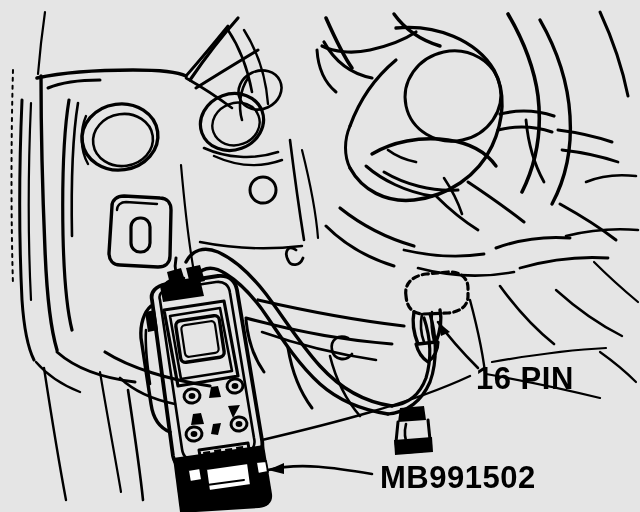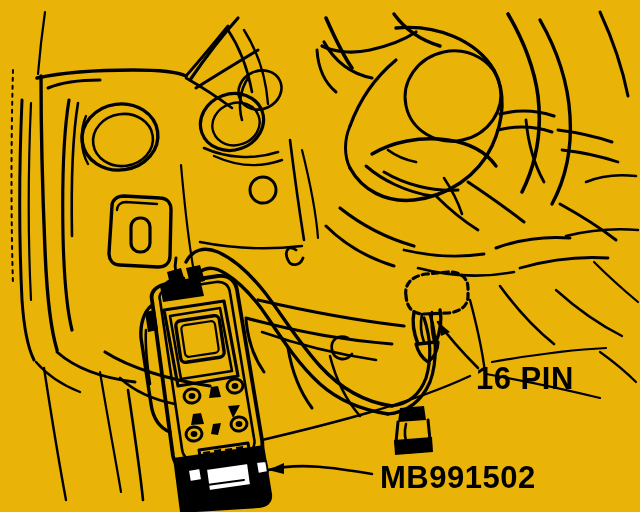--- a/index.html
+++ b/index.html
@@ -8,21 +8,21 @@
     padding: 0;
     background: #ffffff;
   }
   body {
     font-family: "Liberation Sans", sans-serif;
   }
   #figure-root {
     position: relative;
     width: 640px;
     height: 512px;
-    background: #eab308;
+    background: #e5e5e5;
     overflow: hidden;
   }
   #figure-svg {
     position: absolute;
     left: 0;
     top: 0;
     width: 640px;
     height: 512px;
     display: block;
   }

